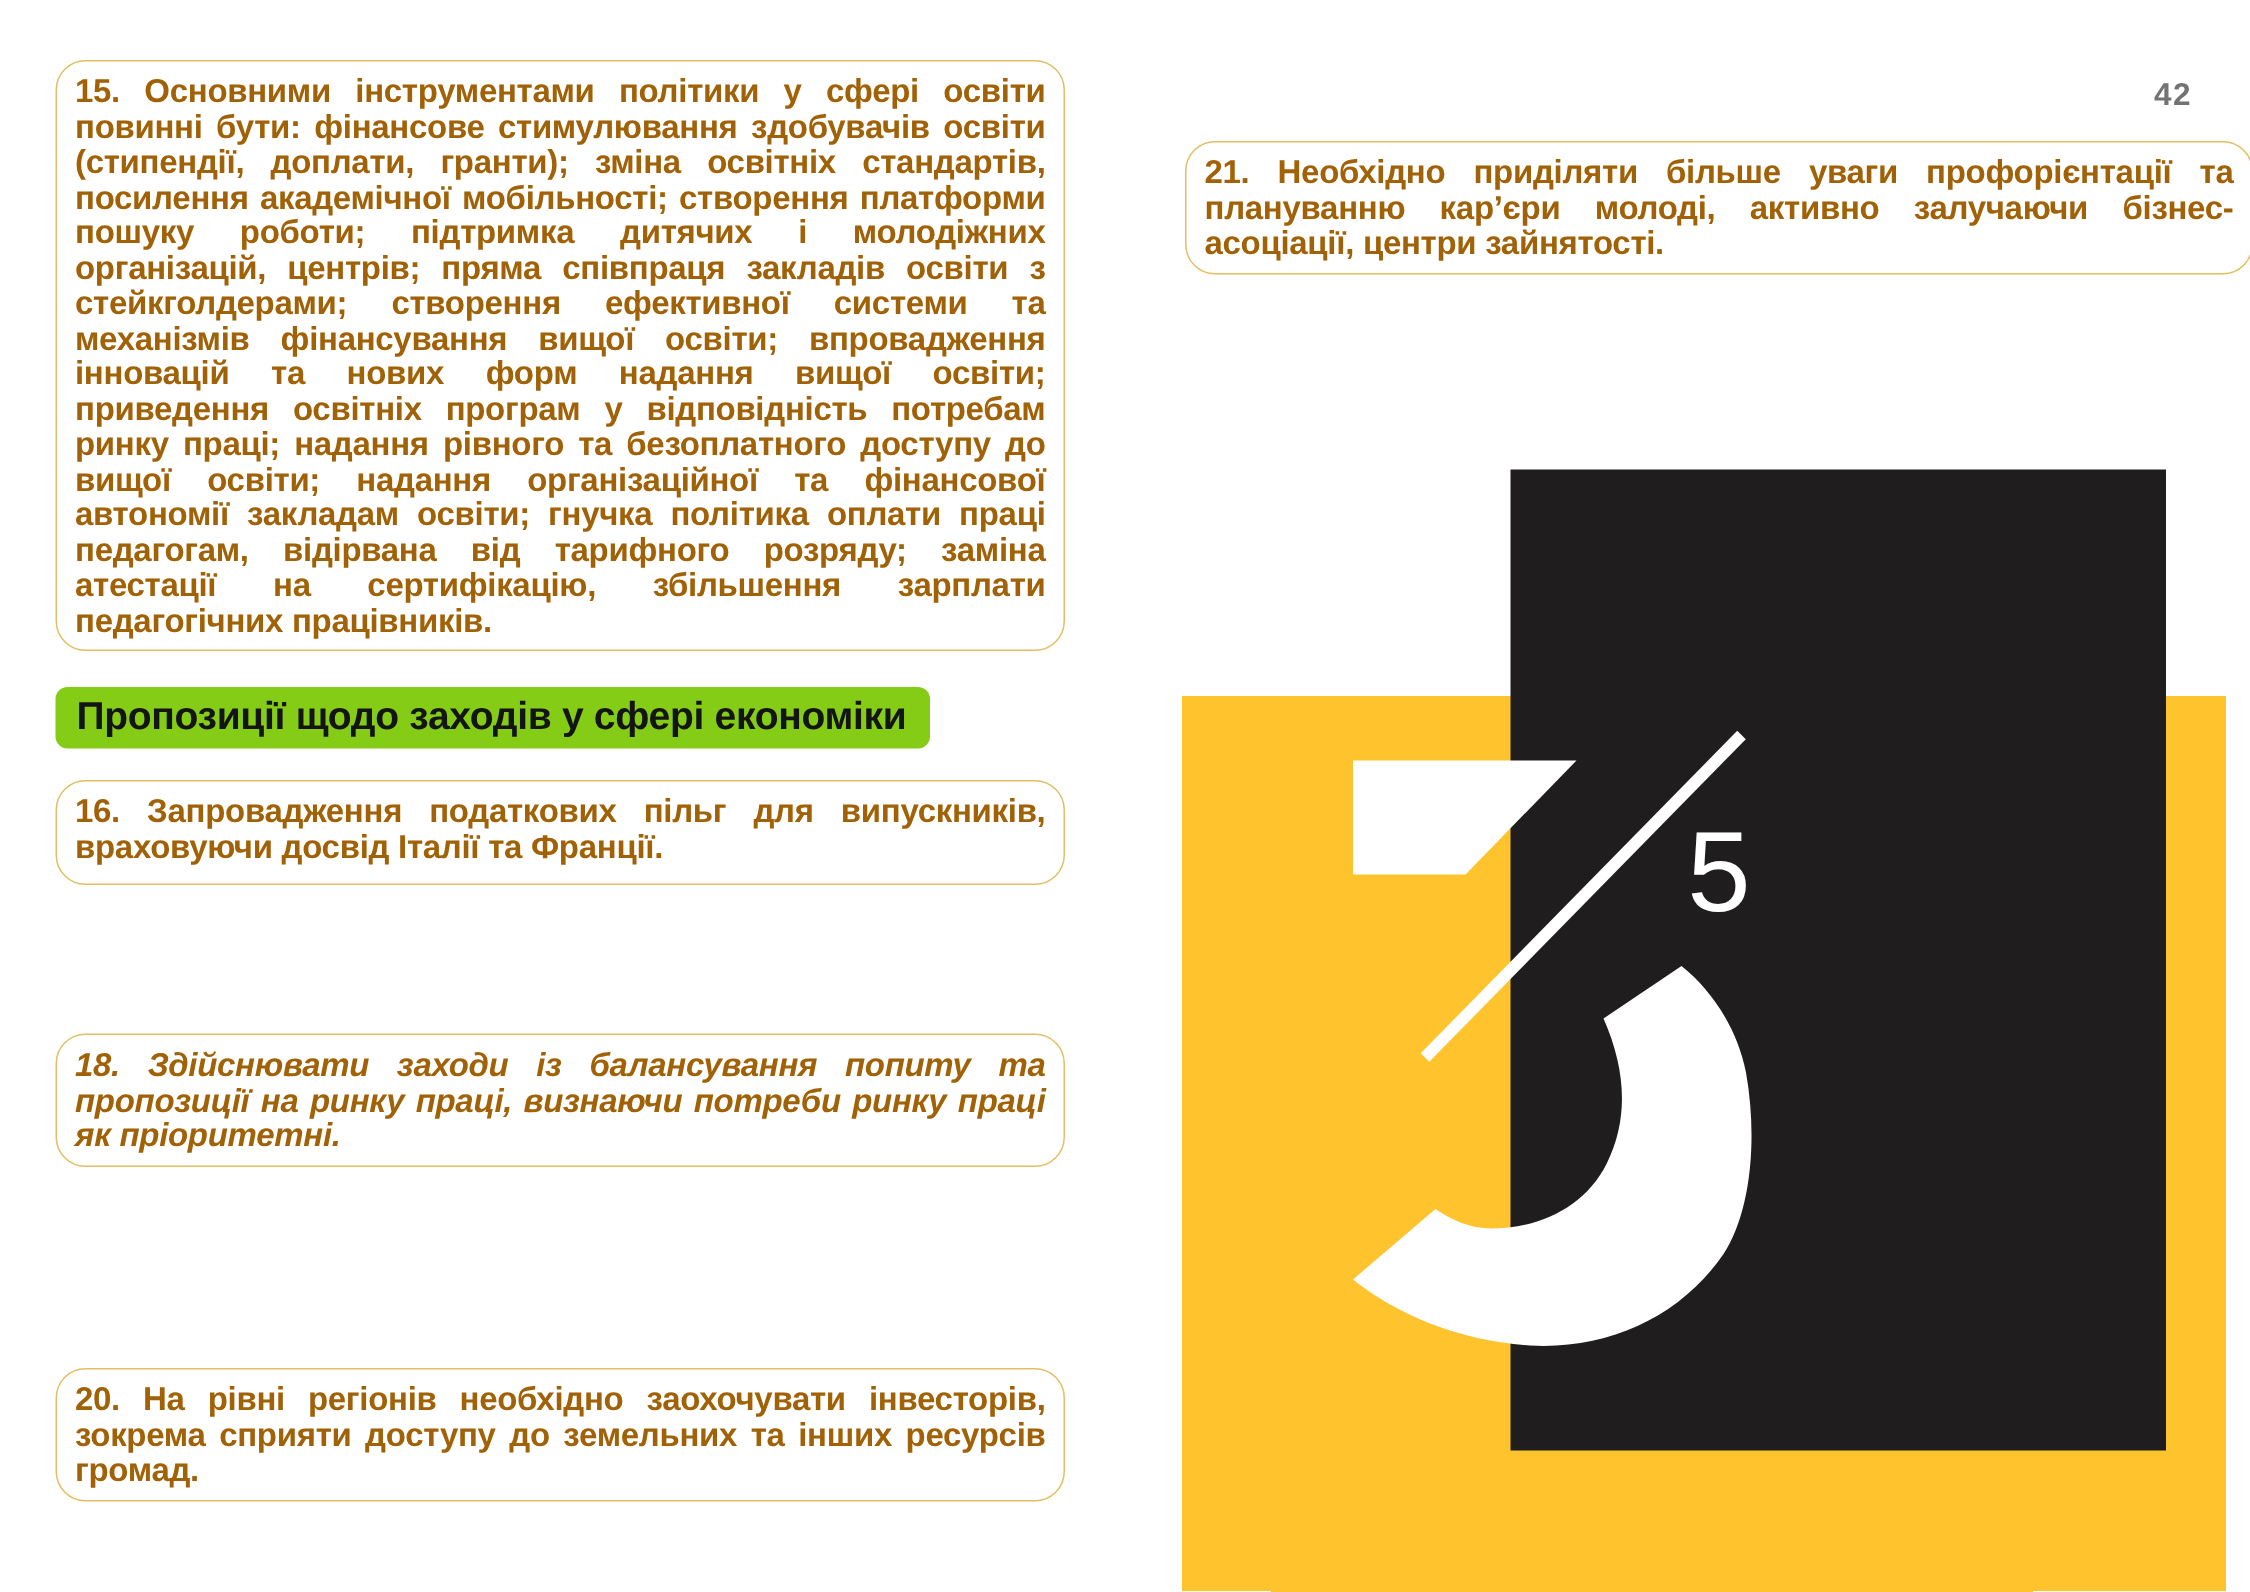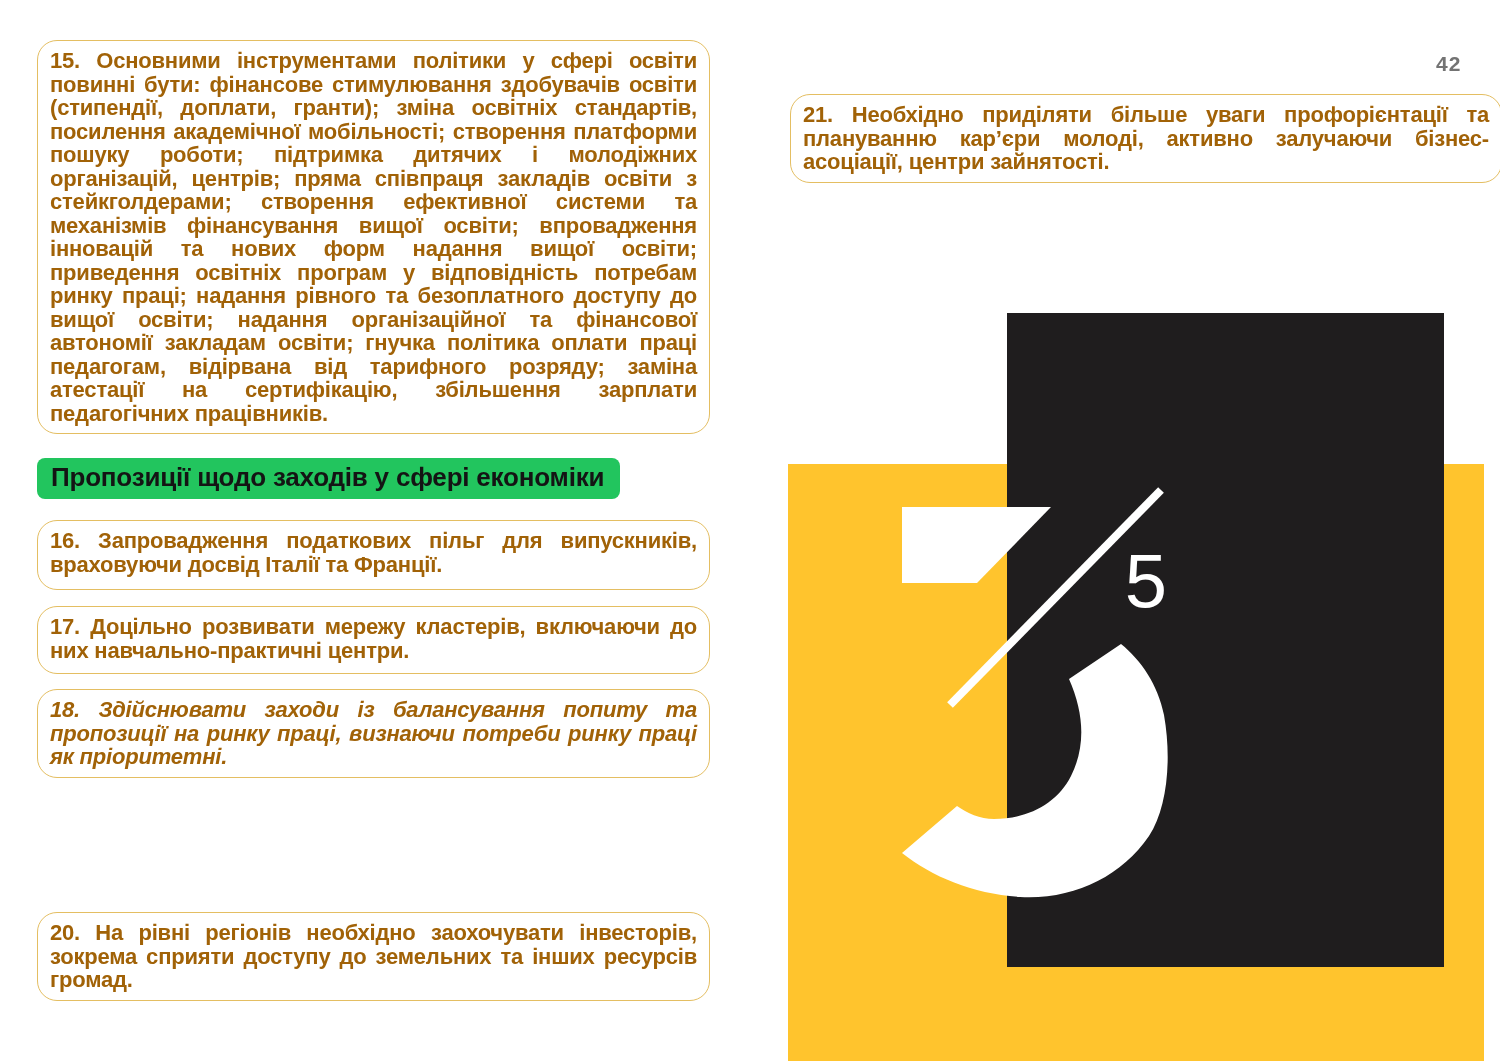--- a/index.html
+++ b/index.html
@@ -36,21 +36,21 @@
   .b16{top:520px;min-height:70px;}
   .b17{top:606px;min-height:68px;}
   .b18{top:689px;min-height:86px;font-style:italic;}
   .b19{top:789px;min-height:108px;}
   .b20{top:912px;min-height:87px;}
   .b21{top:94px;min-height:79px;}
   .b22{top:198px;min-height:80px;}
   .heading{
     position:absolute;left:37px;top:458px;
     display:inline-block;
-    background:#22c55e;
+    background:#84cc16;
     border-radius:8px;
     padding:4px 16px 6px 14px;
     font-size:26px;font-weight:bold;color:#141414;
     letter-spacing:-0.2px;
     white-space:nowrap;
   }
   svg.graphic{
     position:absolute;left:0;top:0;
     pointer-events:none;
   }
@@ -60,21 +60,20 @@
 
 <div class="canvas">
 
   <div class="pagenum">42</div>
 
   <div class="box lbox b15">15. Основними інструментами політики у сфері освіти повинні бути: фінансове стимулювання здобувачів освіти (стипендії, доплати, гранти); зміна освітніх стандартів, посилення академічної мобільності; створення платформи пошуку роботи; підтримка дитячих і молодіжних організацій, центрів; пряма співпраця закладів освіти з стейкголдерами; створення ефективної системи та механізмів фінансування вищої освіти; впровадження інновацій та нових форм надання вищої освіти; приведення освітніх програм у відповідність потребам ринку праці; надання рівного та безоплатного доступу до вищої освіти; надання організаційної та фінансової автономії закладам освіти; гнучка політика оплати праці педагогам, відірвана від тарифного розряду; заміна атестації на сертифікацію, збільшення зарплати педагогічних працівників.</div>
 
   <div class="heading">Пропозиції щодо заходів у сфері економіки</div>
 
   <div class="box lbox b16">16. Запровадження податкових пільг для випускників, враховуючи досвід Італії та Франції.</div>
-  <div class="box lbox b17">17. Доцільно розвивати мережу кластерів, включаючи до них навчально-практичні центри.</div>
   <div class="box lbox b18">18. Здійснювати заходи із балансування попиту та пропозиції на ринку праці, визнаючи потреби ринку праці як пріоритетні.</div>
   <div class="box lbox b20">20. На рівні регіонів необхідно заохочувати інвесторів, зокрема сприяти доступу до земельних та інших ресурсів громад.</div>
 
   <div class="box rbox b21">21. Необхідно приділяти більше уваги профорієнтації та плануванню кар’єри молоді, активно залучаючи бізнес-асоціації, центри зайнятості.</div>
 
   <svg class="graphic" width="1500" height="1061" viewBox="0 0 1500 1061">
     <rect x="788" y="464" width="696" height="597" fill="#FFC42D"></rect>
     <rect x="1007" y="313" width="437" height="654" fill="#1F1D1E"></rect>
 
     <g fill="#FFFFFF" aria-label="3">

